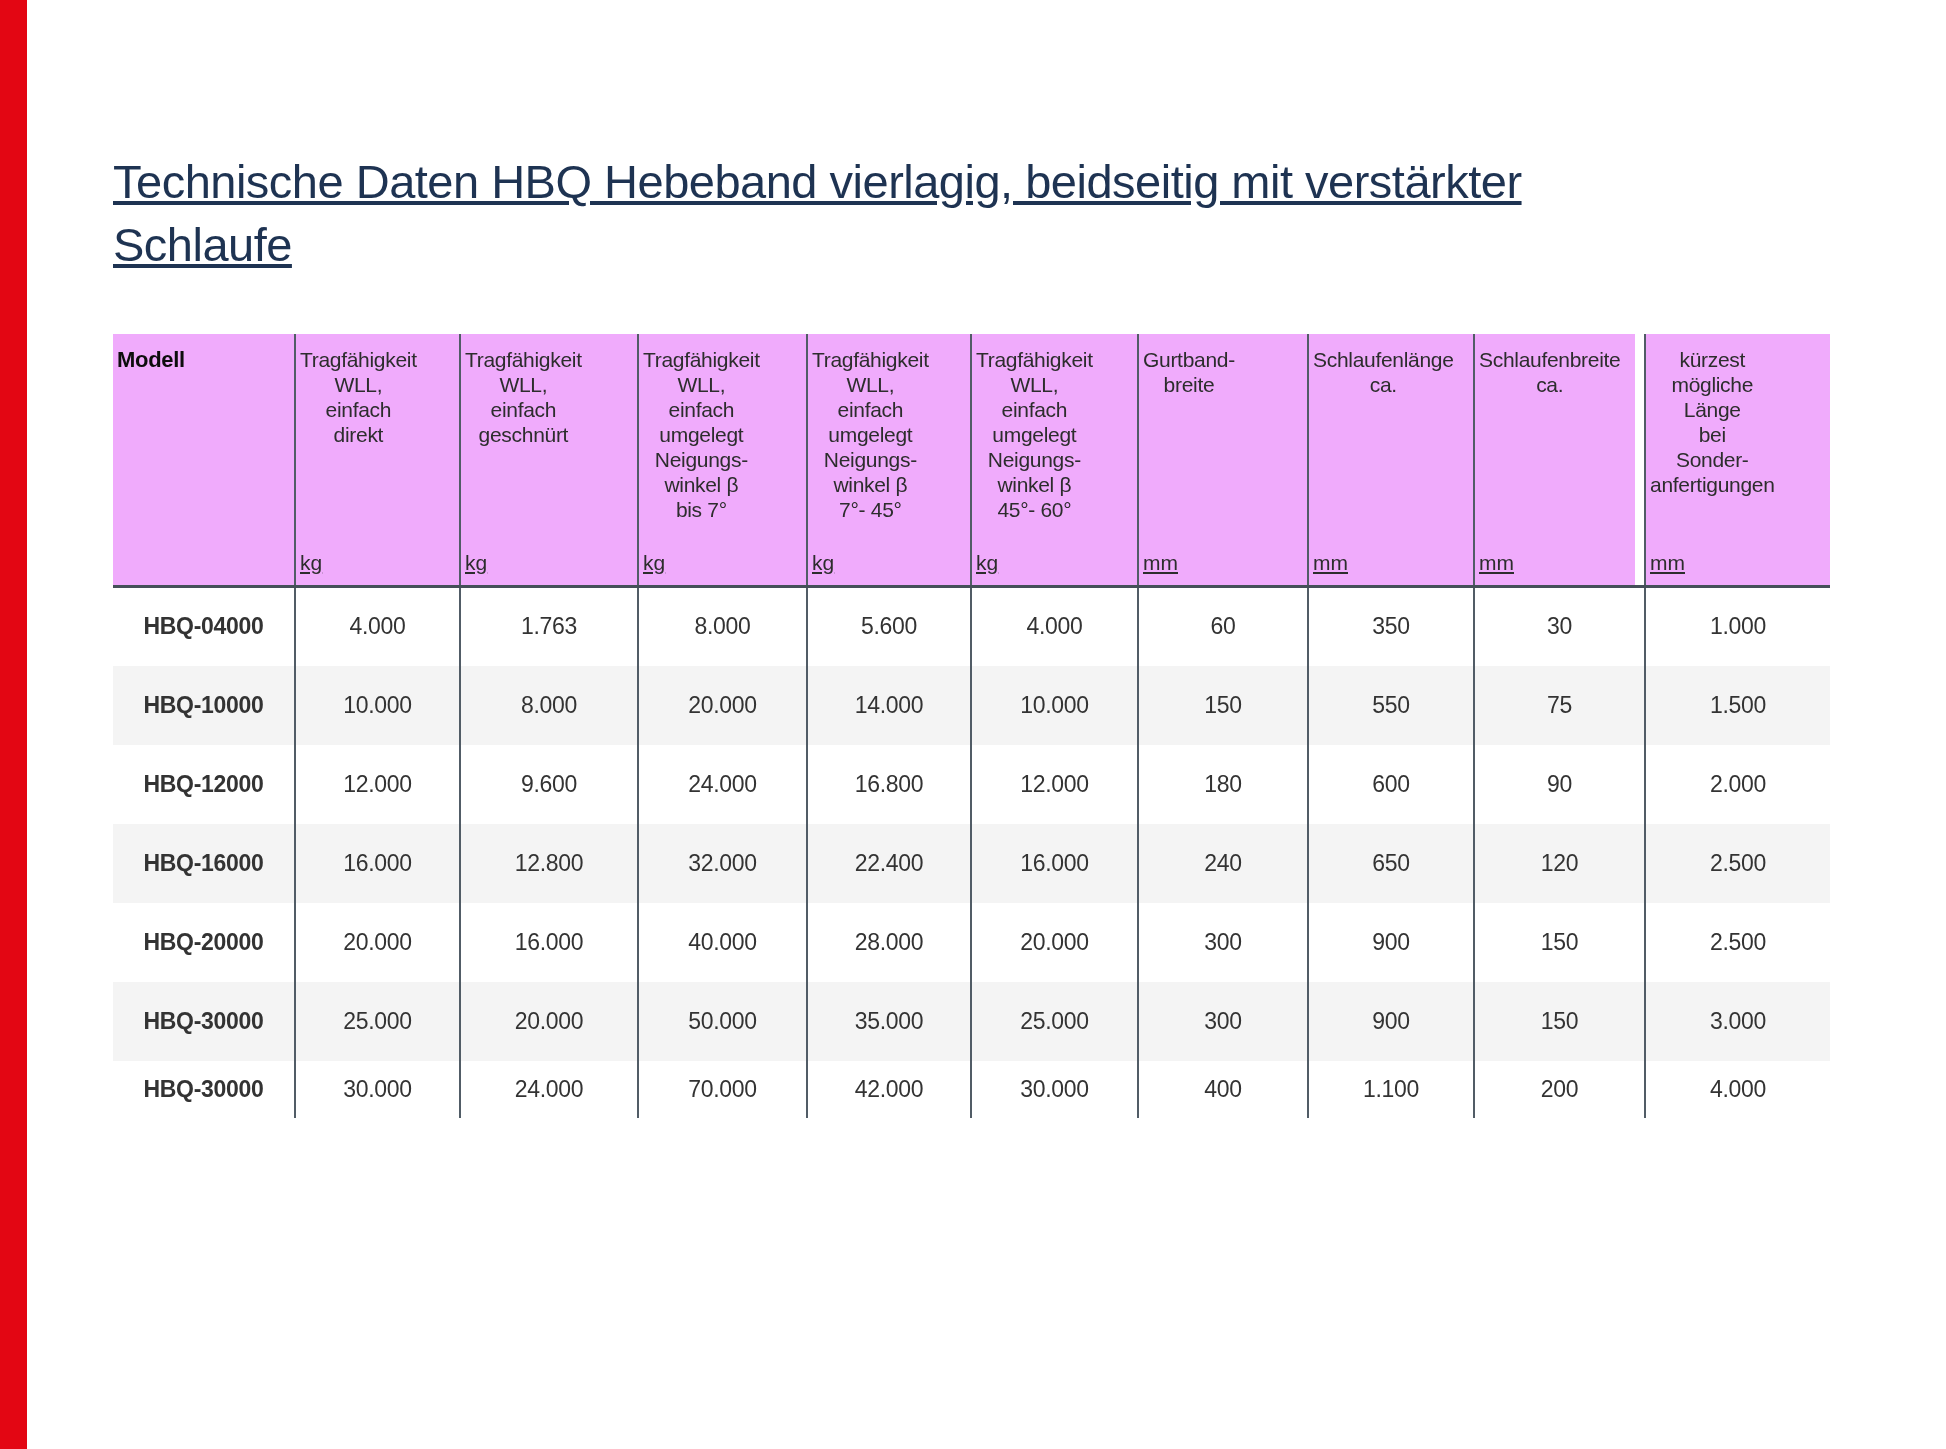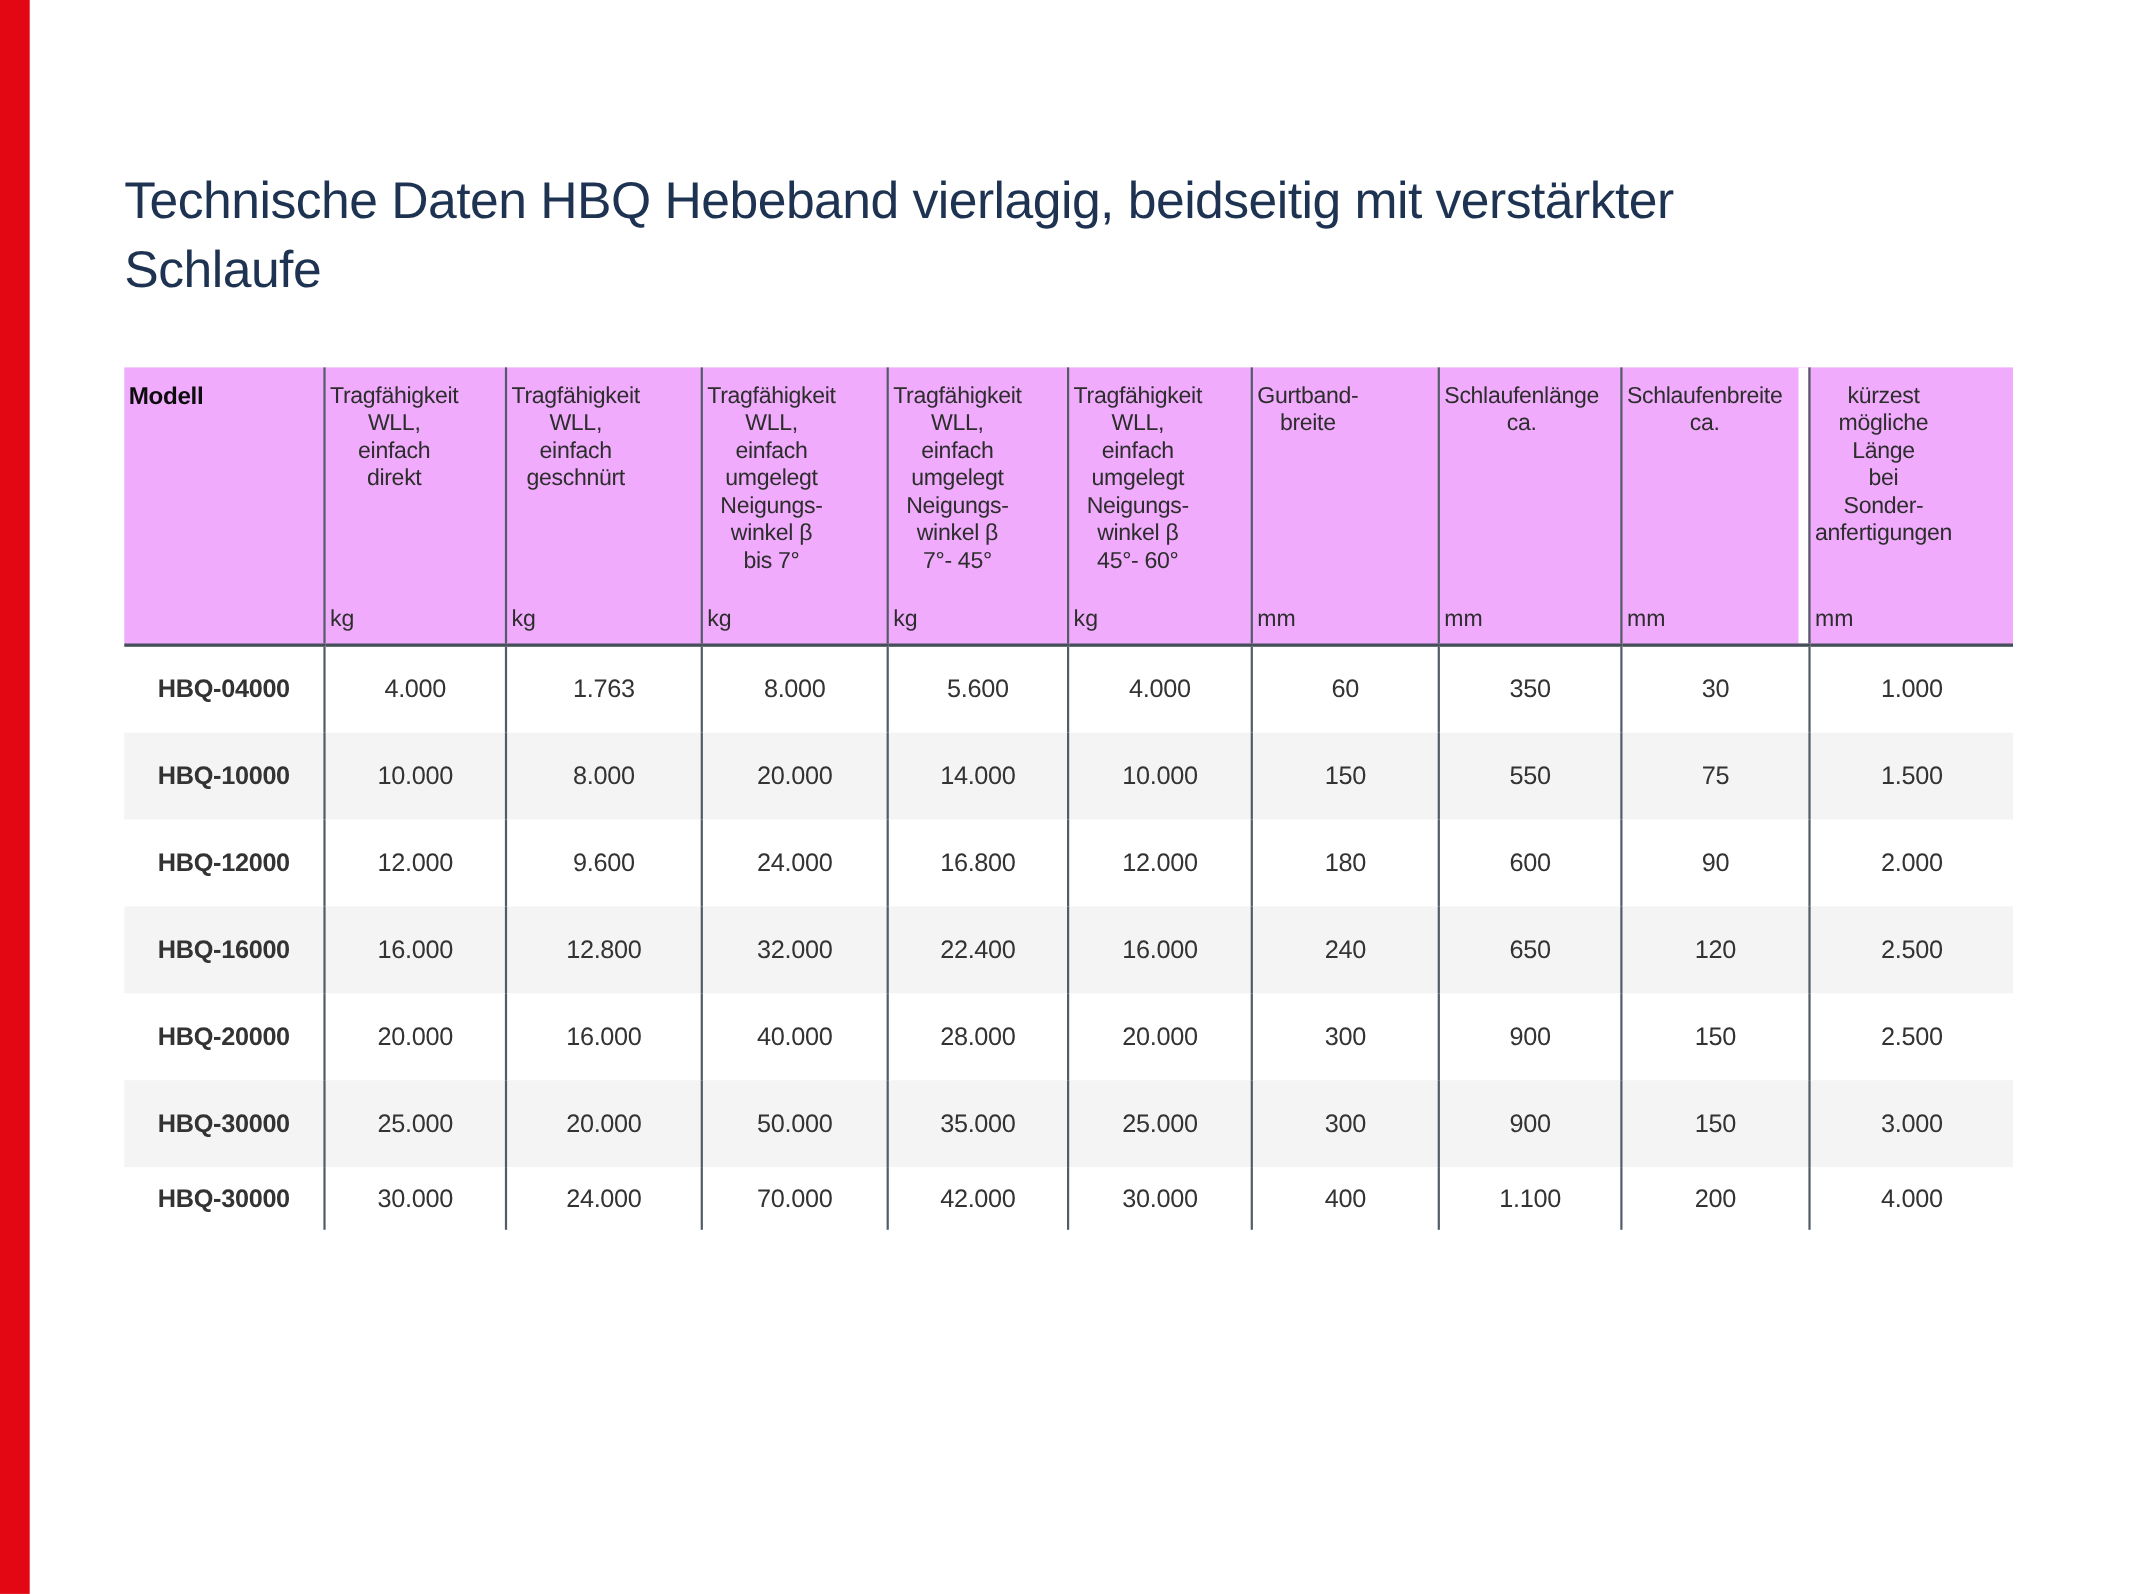--- a/index.html
+++ b/index.html
@@ -22,20 +22,21 @@
     left: 113px;
     top: 150px;
     width: 1560px;
     margin: 0;
     font-size: 47px;
     line-height: 63px;
     font-weight: normal;
     letter-spacing: -0.5px;
     color: #1e3352;
     white-space: pre-line;
+    text-decoration: underline;
   }
   table.tech {
     position: absolute;
     left: 113px;
     top: 334px;
     width: 1717px;
     border-collapse: collapse;
     table-layout: fixed;
   }
   table.tech th {
@@ -65,20 +66,21 @@
     color: #2d2d2d;
     text-align: center;
     white-space: pre-line;
     letter-spacing: -0.3px;
   }
   .hdr-unit {
     font-size: 21px;
     line-height: 25px;
     color: #2d2d2d;
     text-align: center;
+    text-decoration: underline;
   }
   th.model-col .hdr { align-items: flex-start; }
   th.model-col { padding-left: 9px; }
   th.model-col .hdr-label {
     font-weight: bold;
     color: #0d0d0d;
     text-align: left;
     font-size: 22px;
   }
   table.tech td {

